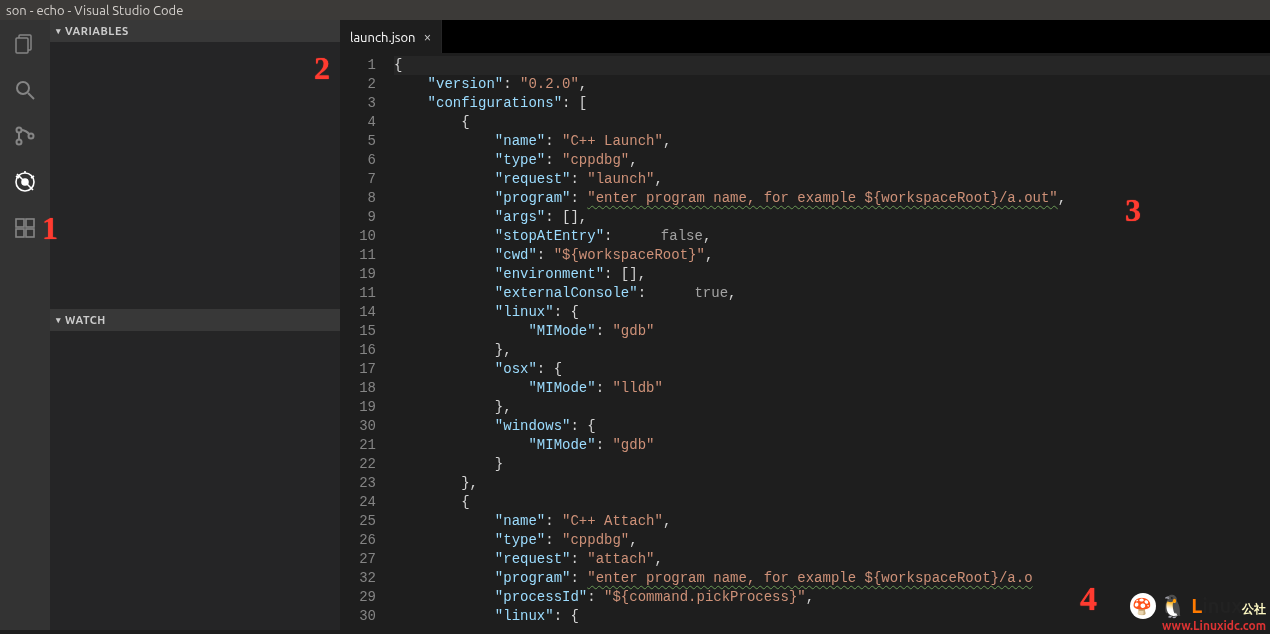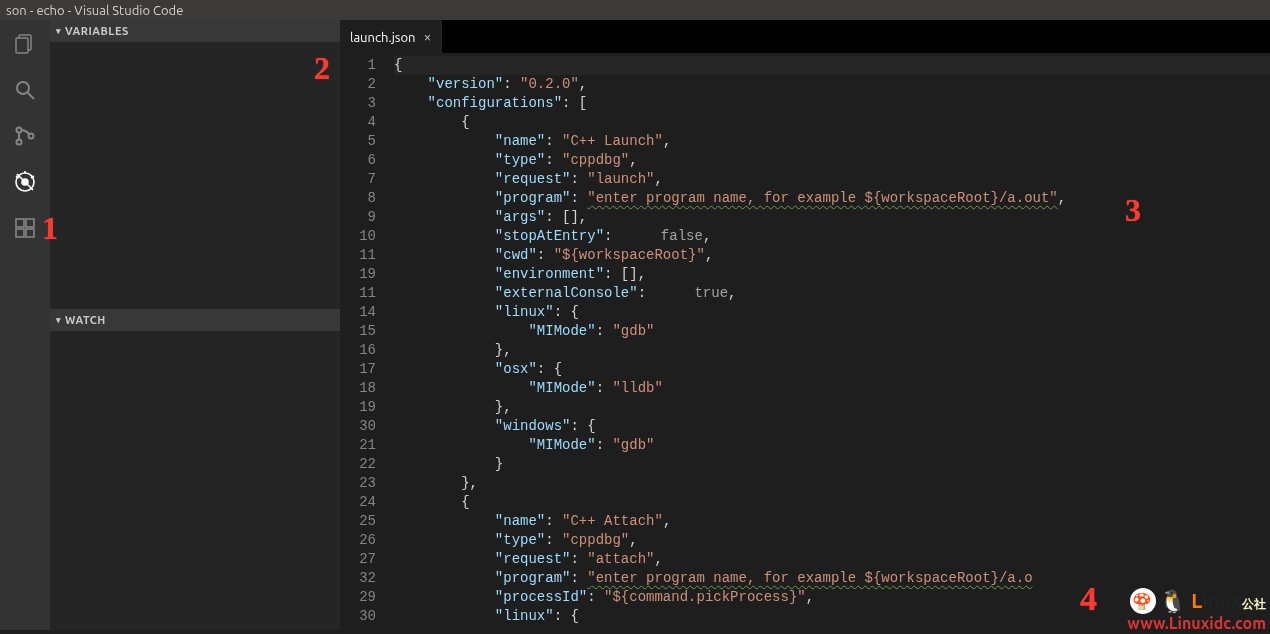--- a/index.html
+++ b/index.html
@@ -151,21 +151,21 @@
   pointer-events:none;
 }
 .wm-logo{
   display:flex; align-items:center; gap:4px;
 }
 .wm-logo .mush{
   width:26px;height:26px;border-radius:50%;background:#fff;display:flex;align-items:center;justify-content:center;color:#000;font-weight:bold;font-size:16px;
 }
 .wm-text{ font-size:20px; font-weight:bold;}
 .wm-text .L{color:#ff7a00;} .wm-text .inux{color:#222;} .wm-text .sub{color:#fef9c3;font-size:12px;}
-.wm-url{ color:#d33; font-size:16px; font-weight:bold;}
+.wm-url{ color:#d33; font-size:12px; font-weight:bold;}
 .cursor-line{ background: rgba(255,255,255,0.04);}
 svg { display:block;}
 </style>
 </head>
 <body>
 
 <div class="titlebar">
   <span>son - echo - Visual Studio Code</span>
 </div>
 

